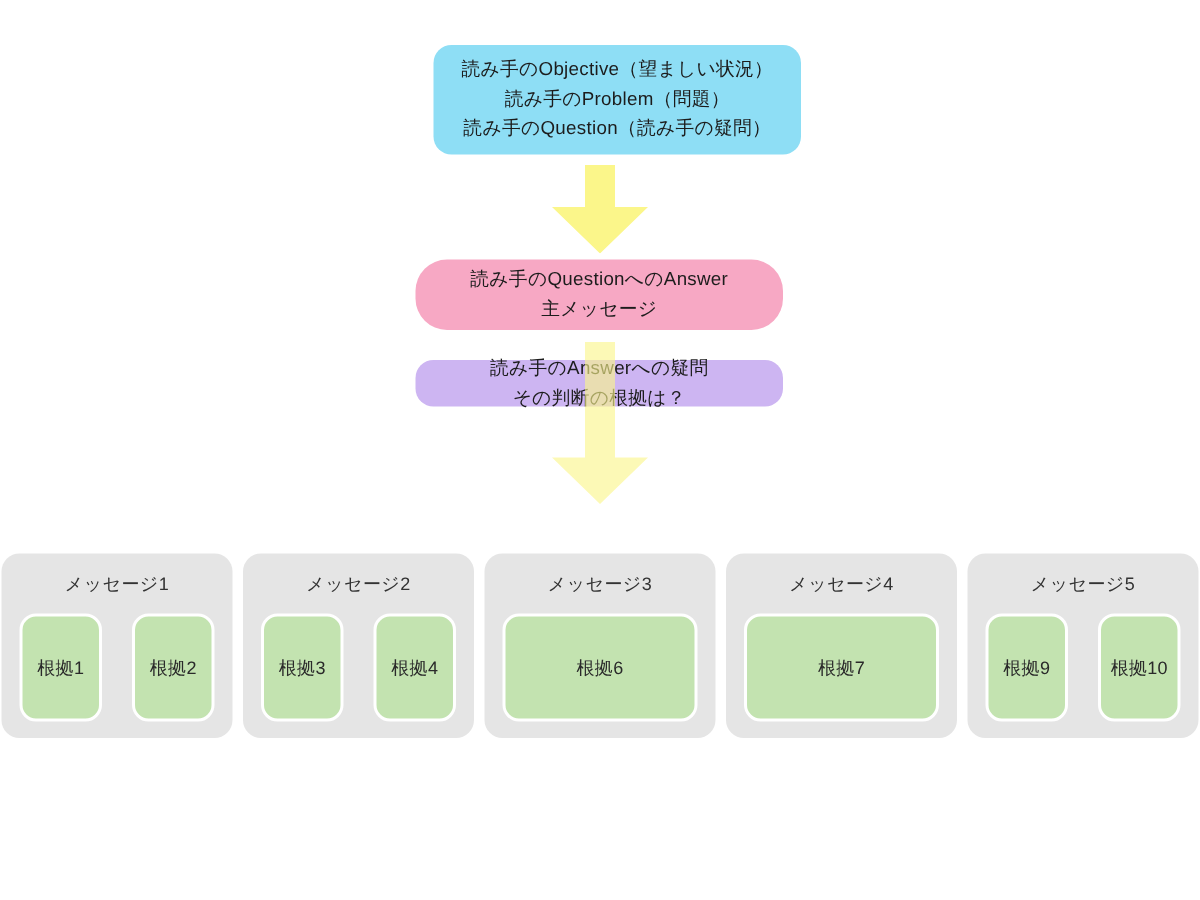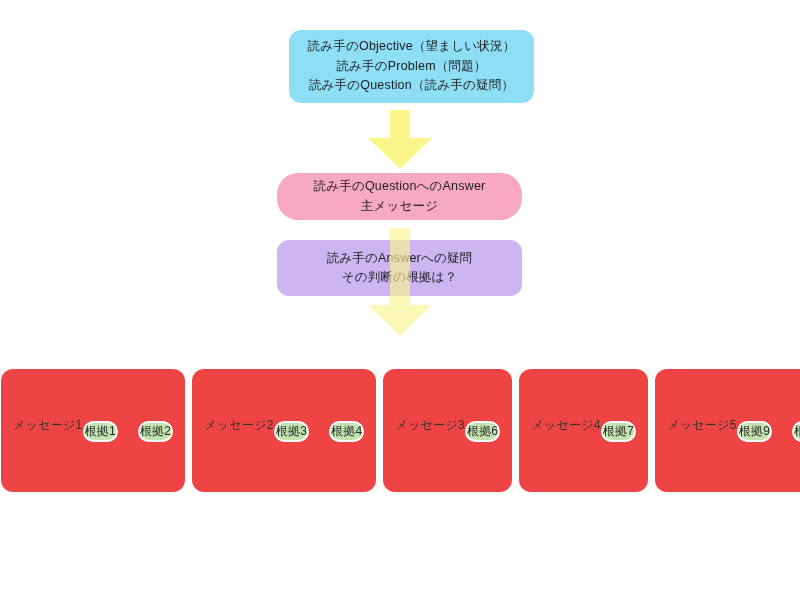--- a/index.html
+++ b/index.html
@@ -51,21 +51,21 @@
     width: 245px;
     height: 47px;
     background: #f7a8c4;
     border-radius: 21px;
   }
 
   #doubt-node {
     left: 277px;
     top: 240px;
     width: 245px;
-    height: 56px;
+    height: 31px;
     background: #cdb5f2;
   }
 
   .node-line {
     display: block;
     white-space: nowrap;
   }
 
   
   .arrow {
@@ -97,25 +97,25 @@
     top: 369px;
     width: 798px;
     height: 123px;
     display: flex;
     gap: 7px;
   }
 
   .message-card {
     flex: 1 1 0;
     box-sizing: border-box;
-    background: #ef4444;
+    background: #e5e5e5;
     border-radius: 12px;
     padding: 12px 12px 11px 12px;
     display: flex;
-    flex-direction: row;
+    flex-direction: column;
     align-items: center;
   }
 
   .message-title {
     font-size: 12px;
     color: #333333;
     letter-spacing: 0.3px;
     margin-bottom: 11px;
     white-space: nowrap;
   }

